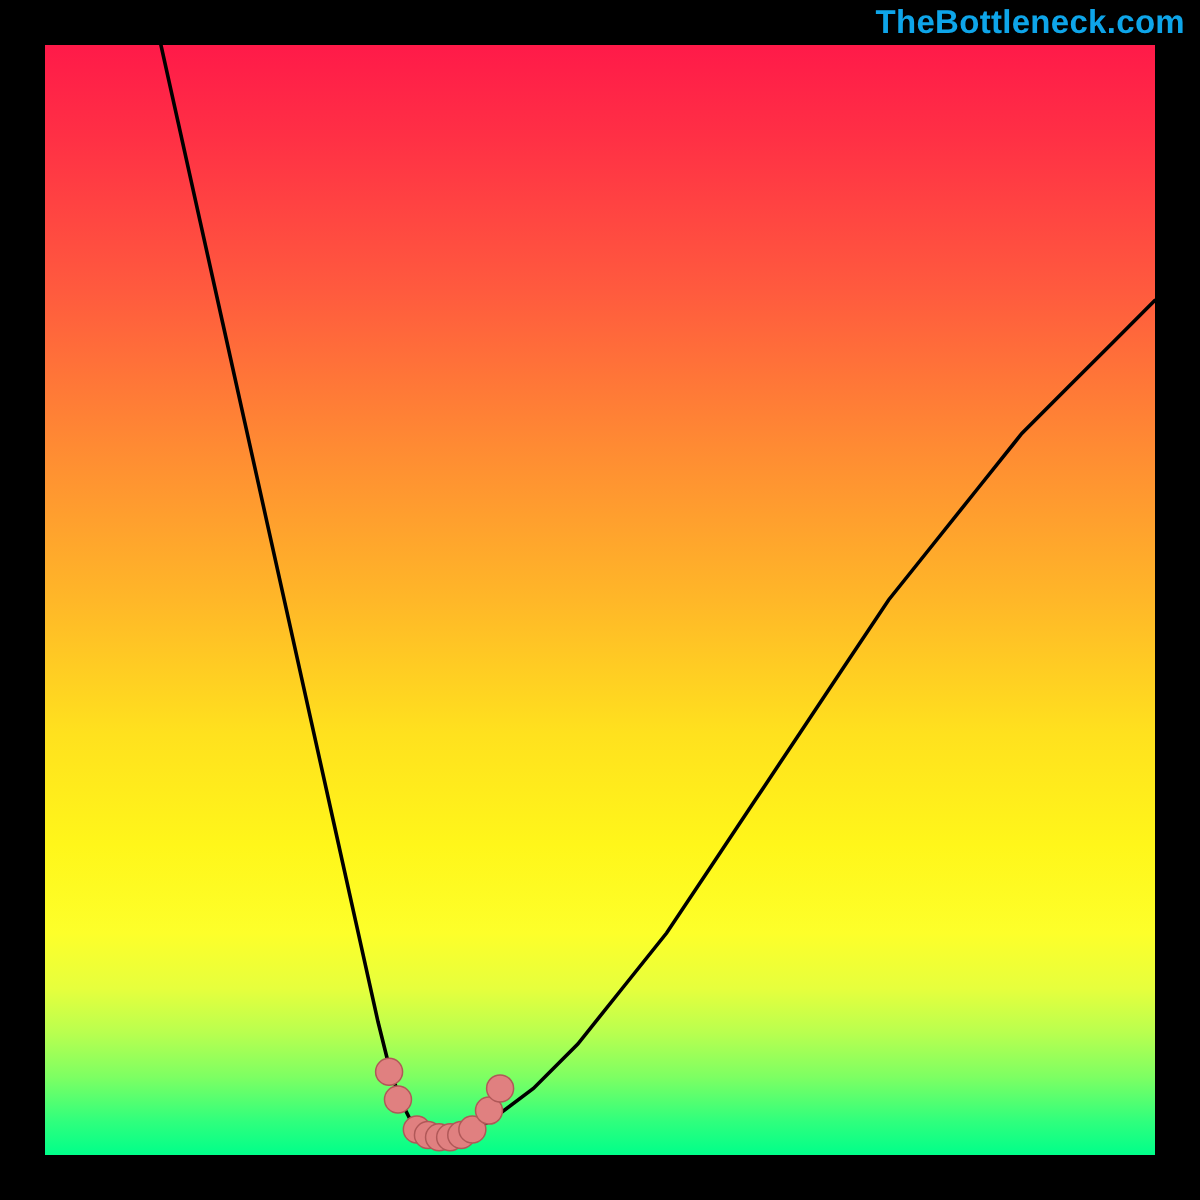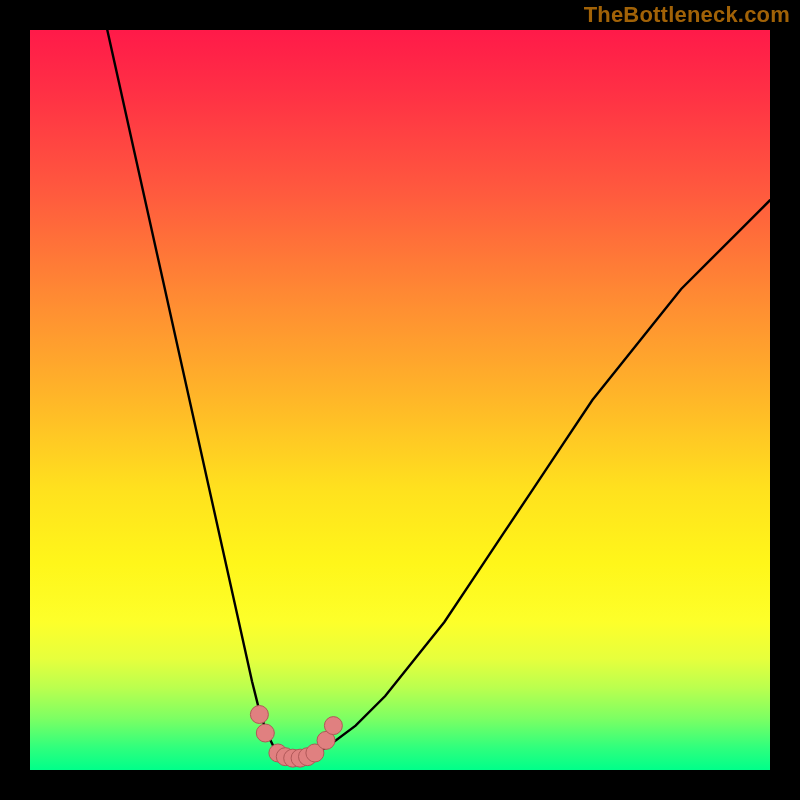--- a/index.html
+++ b/index.html
@@ -46,21 +46,21 @@
     position: absolute;
     left: 0;
     top: 0;
     width: 740px;
     height: 740px;
   }
   .watermark {
     position: absolute;
     top: 2px;
     right: 10px;
-    color: #a16207;
+    color: #0ea5e9;
     font-size: 22px;
     font-weight: 600;
     letter-spacing: 0.2px;
   }
 </style>
 </head>
 <body>
 
 <div class="frame">
 

